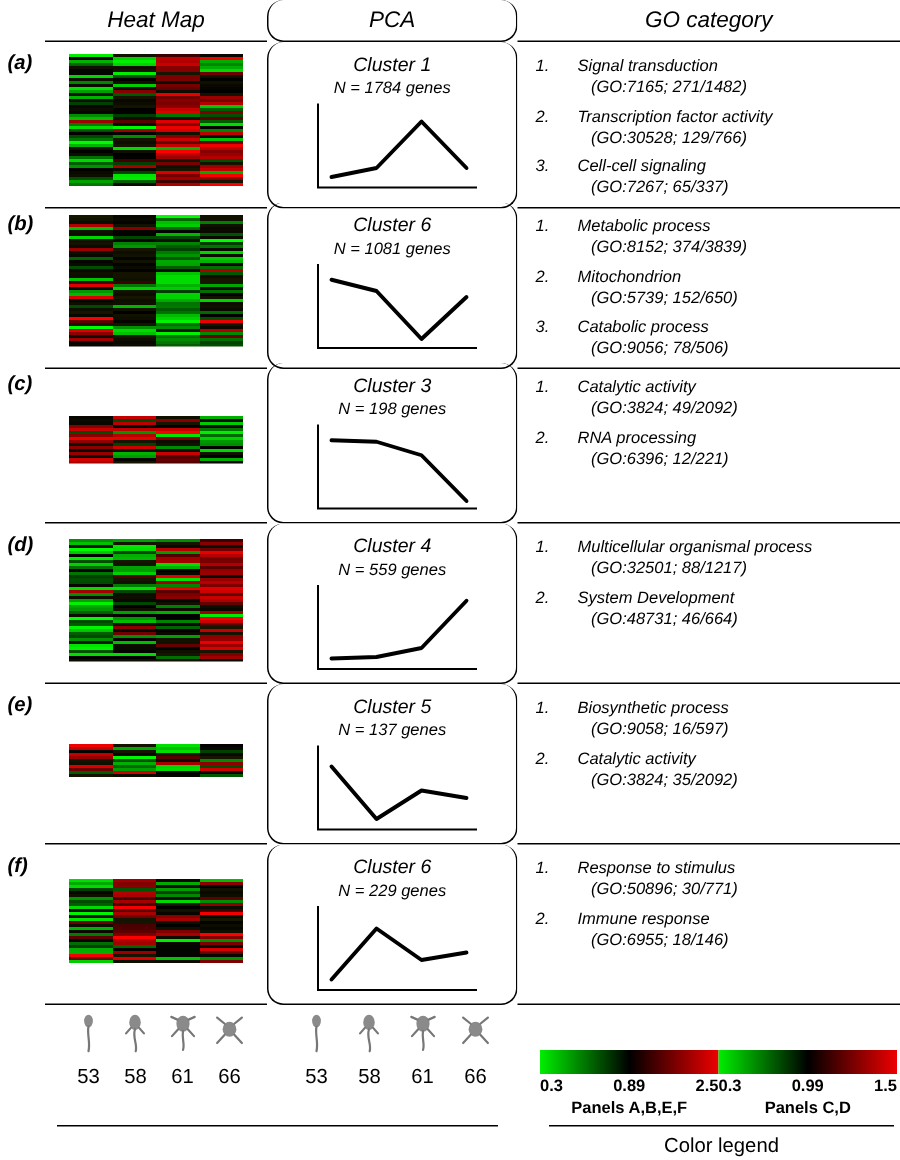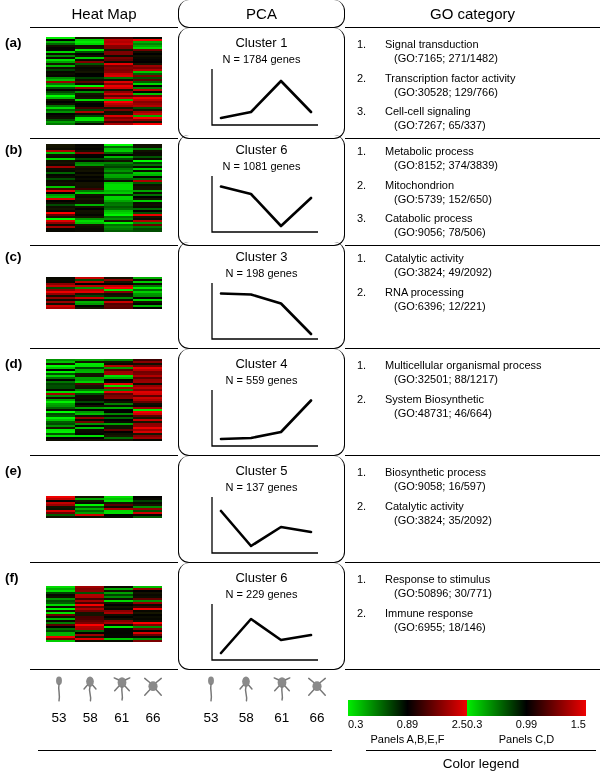--- a/index.html
+++ b/index.html
@@ -1,21 +1,21 @@
 <!DOCTYPE html>
 <html><head>
 <meta charset="utf-8">
 <style>
   * { box-sizing: border-box; margin: 0; padding: 0; }
   html,body { background:#fff; }
   body { font-family:"Liberation Sans","DejaVu Sans",sans-serif; color:#000; }
   .figure { position:relative; width:600px; height:773px; background:#fff; overflow:hidden; }
 
   
-  .hrow { display:grid; grid-template-columns:30px 148px 167px 255px; }
+  .hrow { display:grid; grid-template-columns:30px 148px 167px 255px;font-style:italic; }
   .hdr-row { height:28px; }
   .crow { height:107px; }
   .hm-cell, .pca-cell, .go-cell { border-bottom:1.5px solid #000; }
   .pca-cell { border-left:1.5px solid #000; border-right:1.5px solid #000;border-radius:11px; }
   .hdr-cell { display:flex; align-items:center; justify-content:center; font-size:15px; }
   .letter-cell { padding:5px 0 0 5px; }
   .letter { font-weight:bold; font-size:13.5px; }
   .hm-body { display:flex; align-items:center; justify-content:center; }
   .pca-body { display:flex; flex-direction:column; align-items:center; padding-top:7px; }
   .cluster-title { font-size:13px; }
@@ -30,21 +30,21 @@
   
   .bottom { position:absolute; left:0; top:670px; width:527px; height:103px; }
   .stages { position:absolute; top:4px; display:flex; justify-content:space-between; }
   .stages-hm { left:46px; width:120px; }
   .stages-pca { left:198px; width:132px; }
   .stage { display:flex; flex-direction:column; align-items:center; width:26px; }
   .snum { font-size:13.5px; margin-top:8px; }
   .ib { fill:#8a8a8a; }
   .is { stroke:#777; stroke-width:1.6; fill:none; stroke-linecap:round; }
 
-  .legends { position:absolute; left:348px; top:30px; width:250px; display:flex; justify-content:flex-start; }
+  .legends { position:absolute; left:348px; top:30px; width:250px; display:flex; justify-content:flex-end;font-weight:bold; }
   .legend { width:119px; }
   .legend-bar { height:16px; width:100%; }
   .legend-ticks { display:flex; justify-content:space-between; font-size:11px; margin-top:2px; }
   .legend-label { text-align:center; font-size:11px; margin-top:3px; }
 
   .footer-group { position:absolute; top:80px; }
   .footer-dev { left:38px; width:294px; }
   .footer-cl { left:366px; width:230px; }
   .footer-line { border-top:1.5px solid #000; }
   .footer-text { font-size:13.5px; margin-top:5px; text-align:center; }
@@ -785,21 +785,21 @@
               <div class="go-item">
                 <span class="go-num">1.</span>
                 <span class="go-text">
                   <span class="go-name">Multicellular organismal process</span>
                   <span class="go-detail">(GO:32501; 88/1217)</span>
                 </span>
               </div>
               <div class="go-item">
                 <span class="go-num">2.</span>
                 <span class="go-text">
-                  <span class="go-name">System Biosynthetic</span>
+                  <span class="go-name">System Development</span>
                   <span class="go-detail">(GO:48731; 46/664)</span>
                 </span>
               </div>
             </div>
       </div>
     </div>
 
     <div class="hrow crow">
       <div class="letter-cell">
         <span class="letter">(e)</span>

